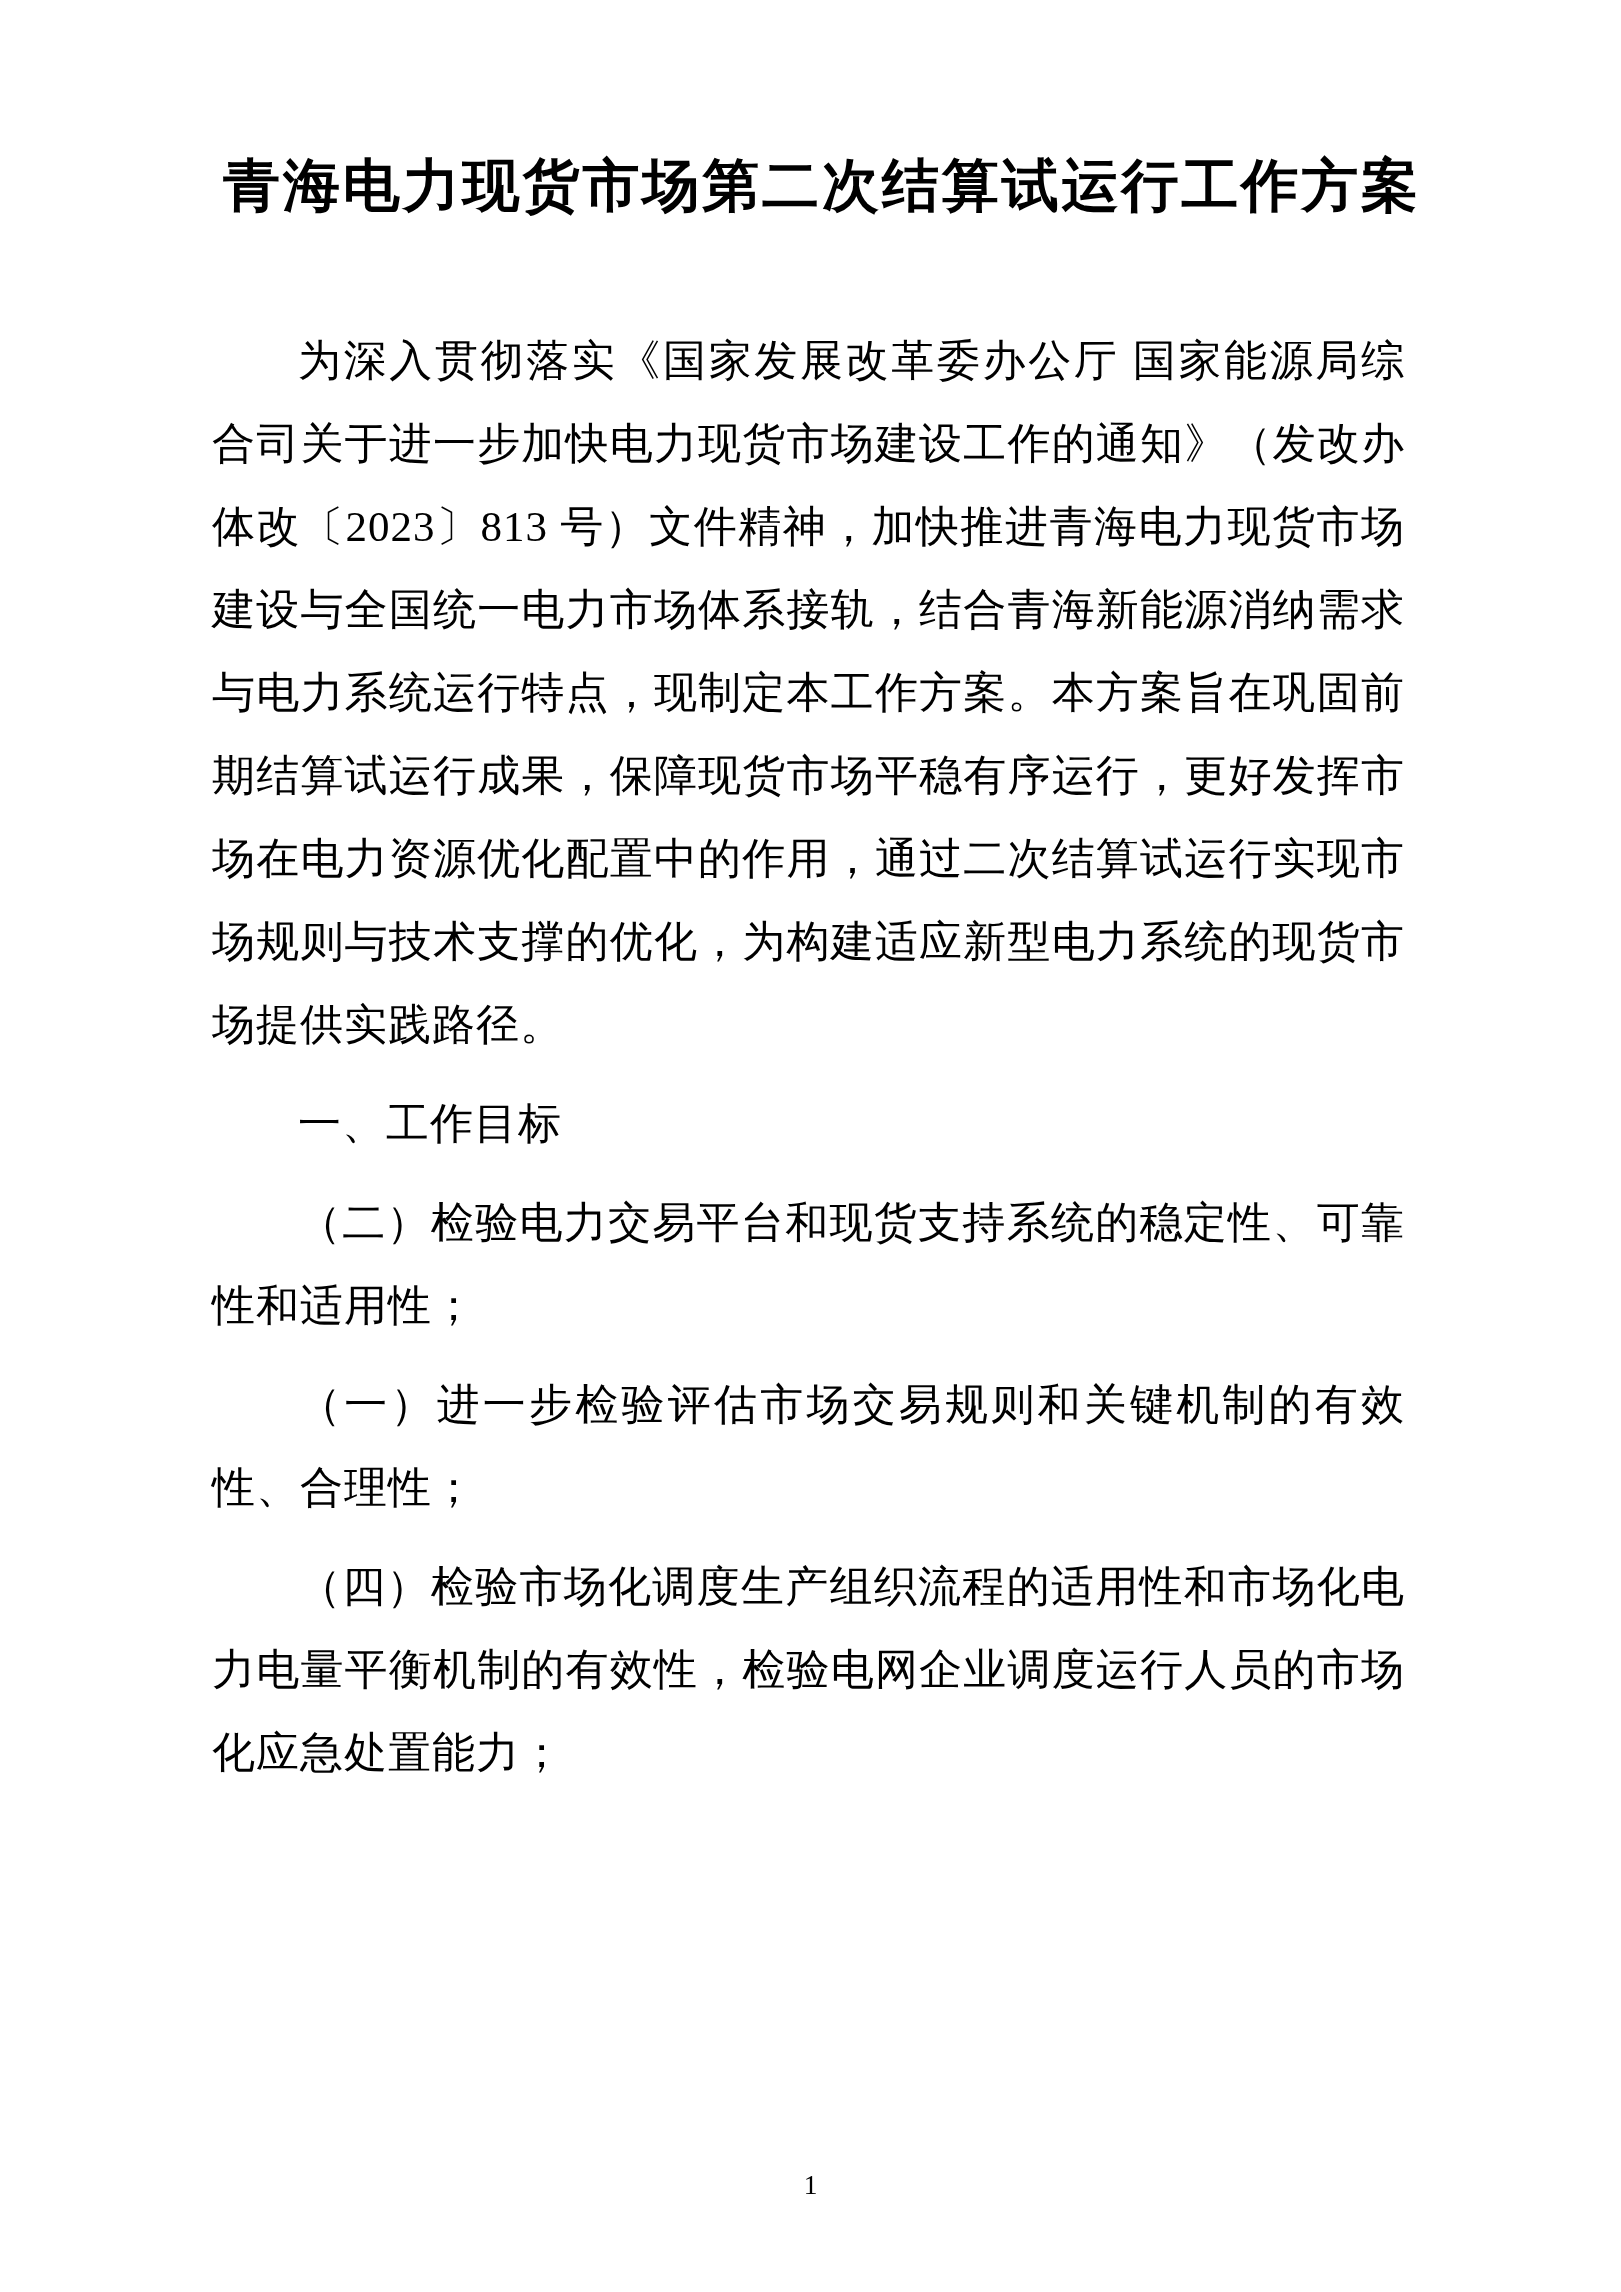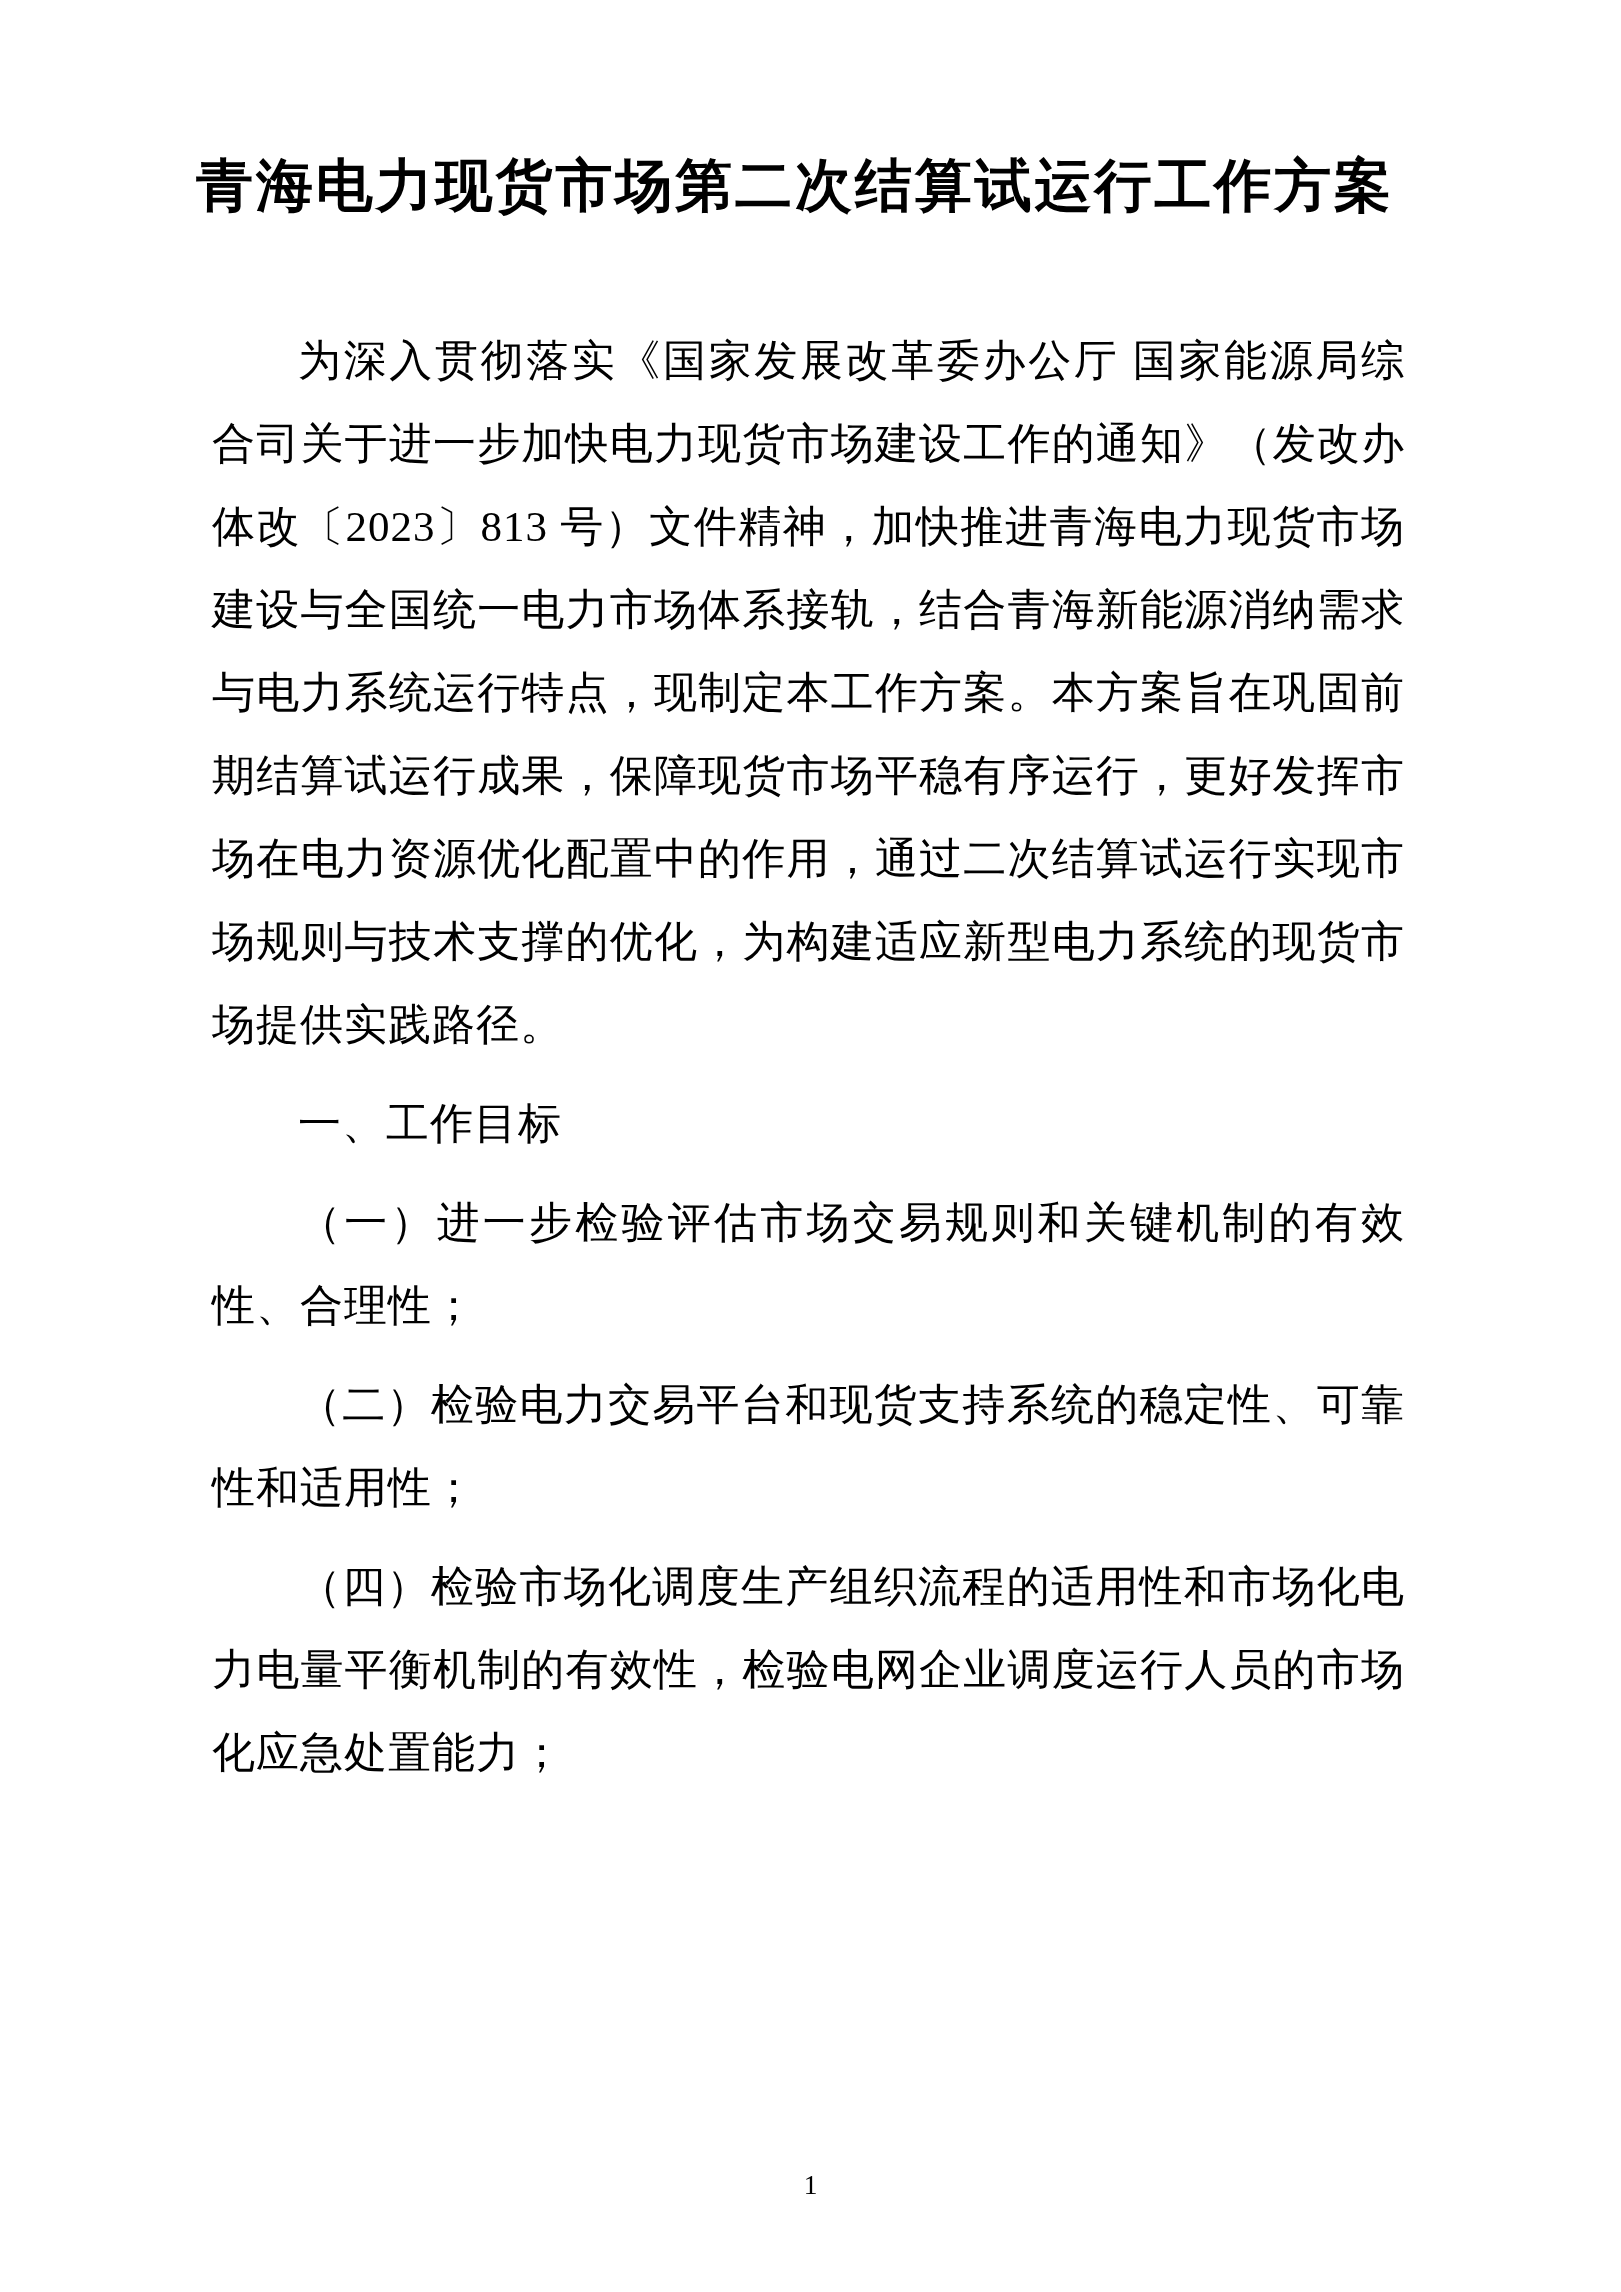--- a/index.html
+++ b/index.html
@@ -15,21 +15,21 @@
       background: #ffffff;
       box-sizing: border-box;
       padding: 147px 200px 0 196px;
       color: #000000;
       font-family: "Liberation Serif", "DejaVu Serif", serif;
       overflow: hidden;
     }
     .doc-title {
       font-size: 57px;
       font-weight: bold;
-      text-align: left;
+      text-align: right;
       line-height: 78px;
       letter-spacing: 2.9px;
       margin: 0 0 94px 0;
       font-family: "Liberation Serif", "DejaVu Serif", serif;
     }
     .body-text {
       font-size: 43px;
       line-height: 83px;
       letter-spacing: 1px;
       text-align: justify;
@@ -67,23 +67,23 @@
 <div class="page">
 
   <h1 class="doc-title">青海电力现货市场第二次结算试运行工作方案</h1>
 
   <div class="body-text">
 
     <p>为深入贯彻落实《国家发展改革委办公厅 国家能源局综合司关于进一步加快电力现货市场建设工作的通知》（发改办体改〔2023〕813 号）文件精神，加快推进青海电力现货市场建设与全国统一电力市场体系接轨，结合青海新能源消纳需求与电力系统运行特点，现制定本工作方案。本方案旨在巩固前期结算试运行成果，保障现货市场平稳有序运行，更好发挥市场在电力资源优化配置中的作用，通过二次结算试运行实现市场规则与技术支撑的优化，为构建适应新型电力系统的现货市场提供实践路径。</p>
 
     <p class="section-heading">一、工作目标</p>
 
+    <p>（二）检验电力交易平台和现货支持系统的稳定性、可靠性和适用性；</p>
+
     <p>（一）进一步检验评估市场交易规则和关键机制的有效性、合理性；</p>
-
-    <p>（二）检验电力交易平台和现货支持系统的稳定性、可靠性和适用性；</p>
 
 
     <p>（四）检验市场化调度生产组织流程的适用性和市场化电力电量平衡机制的有效性，检验电网企业调度运行人员的市场化应急处置能力；</p>
 
 
   </div>
 
   <div class="page-footer">
     <span>1</span>
   </div>

